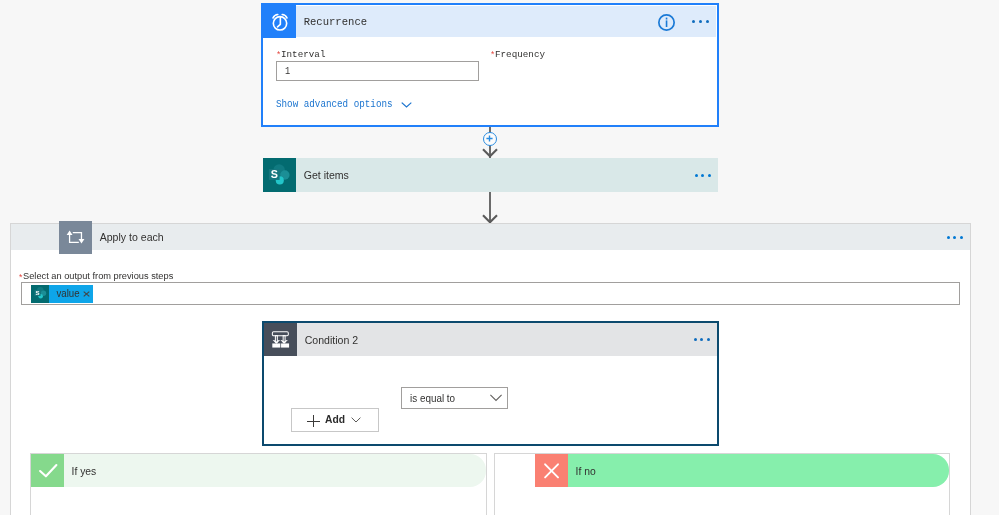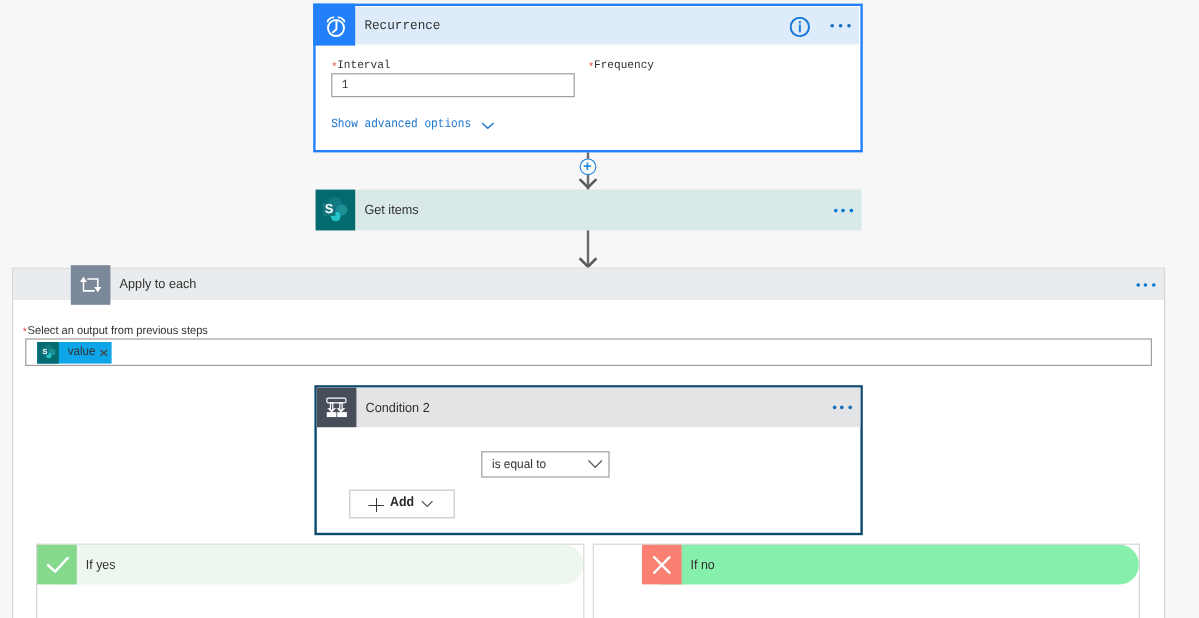--- a/index.html
+++ b/index.html
@@ -216,21 +216,21 @@
         </g>
       </svg>
     </div>
     <div class="card-title">Condition 2</div>
     <div class="ellipsis">
       <i></i>
         <i></i>
         <i></i>
     </div>
   </div>
-  <div class="tb abs" style="left:137px;top:53px;width:107px;height:22px;justify-content:space-between;padding:0 4px 0 7.5px">
+  <div class="tb abs" style="left:137px;top:64px;width:107px;height:22px;justify-content:space-between;padding:0 4px 0 7.5px">
     <span class="fv2">is equal to</span>
     <svg width="14" height="8" viewBox="0 0 16 10">
       <path d="M1 1 L8 8 L15 1" stroke="#605e5c" stroke-width="1.3" fill="none"></path>
       </svg>
   </div>
   <div class="btn abs" style="left:27px;top:84.6px;width:88px;height:24px">
     <svg class="abs" style="left:14.5px;top:6.5px" width="13" height="12" viewBox="0 0 13 12" shape-rendering="crispEdges">
       <rect x="6" y="0" width="1" height="12" fill="#3b3a39"></rect>
         <rect x="0" y="5.5" width="13" height="1" fill="#3b3a39"></rect>
       </svg>

